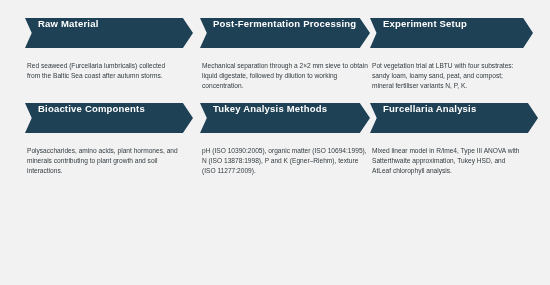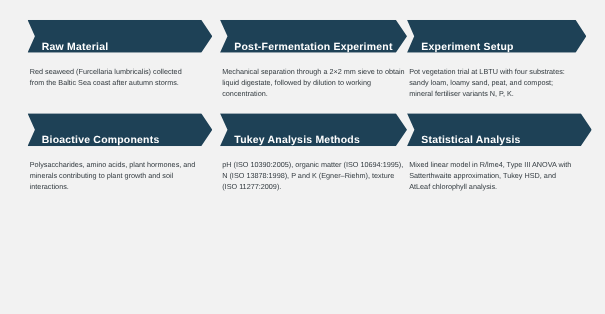--- a/index.html
+++ b/index.html
@@ -36,21 +36,21 @@
     position: relative;
     box-sizing: border-box;
   }
   .chevron {
     position: relative;
     height: 30px;
     width: 100%;
     max-width: 168px;
     background: #1e4156;
     display: flex;
-    align-items: flex-end;
+    align-items: flex-start;
     -webkit-clip-path: polygon(0 0, 94% 0, 100% 50%, 94% 100%, 0 100%, 4% 50%);
     clip-path: polygon(0 0, 94% 0, 100% 50%, 94% 100%, 0 100%, 4% 50%);
   }
   .cell.wide .chevron {
     max-width: 190px;
   }
   .cell.mid .chevron {
     max-width: 163px;
   }
   .chev-title {
@@ -89,21 +89,21 @@
     <div class="cell">
       <div class="chevron">
         <span class="chev-title">Raw Material</span>
       </div>
       <div class="body-text">Red seaweed (Furcellaria lumbricalis) collected from the Baltic Sea coast after autumn storms.</div>
     </div>
 
 
     <div class="cell wide">
       <div class="chevron">
-        <span class="chev-title">Post-Fermentation Experiment</span>
+        <span class="chev-title">Post-Fermentation Processing</span>
       </div>
       <div class="body-text">Mechanical separation through a 2×2 mm sieve to obtain liquid digestate, followed by dilution to working concentration.</div>
     </div>
 
     <div class="cell mid">
       <div class="chevron">
         <span class="chev-title">Experiment Setup</span>
       </div>
       <div class="body-text">Pot vegetation trial at LBTU with four substrates: sandy loam, loamy sand, peat, and compost; mineral fertiliser variants N, P, K.</div>
     </div>
@@ -117,21 +117,21 @@
 
     <div class="cell wide">
       <div class="chevron">
         <span class="chev-title">Tukey Analysis Methods</span>
       </div>
       <div class="body-text">pH (ISO 10390:2005), organic matter (ISO 10694:1995), N (ISO 13878:1998), P and K (Egner–Riehm), texture (ISO 11277:2009).</div>
     </div>
 
     <div class="cell">
       <div class="chevron">
-        <span class="chev-title">Statistical Analysis</span>
+        <span class="chev-title">Furcellaria Analysis</span>
       </div>
       <div class="body-text">Mixed linear model in R/lme4, Type III ANOVA with Satterthwaite approximation, Tukey HSD, and AtLeaf chlorophyll analysis.</div>
     </div>
 
     <div class="cell empty"></div>
     <div class="cell empty"></div>
 
   </div>
 </div>
 

